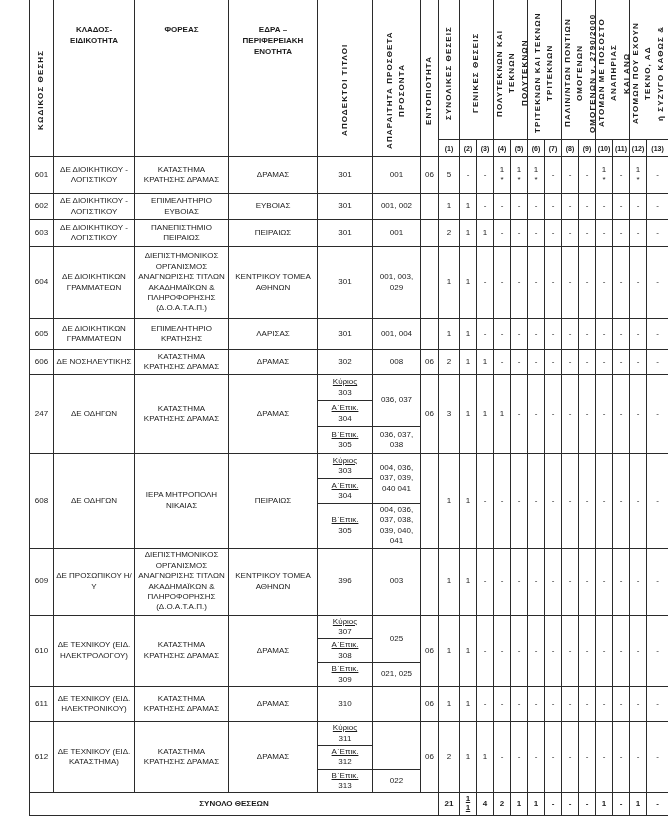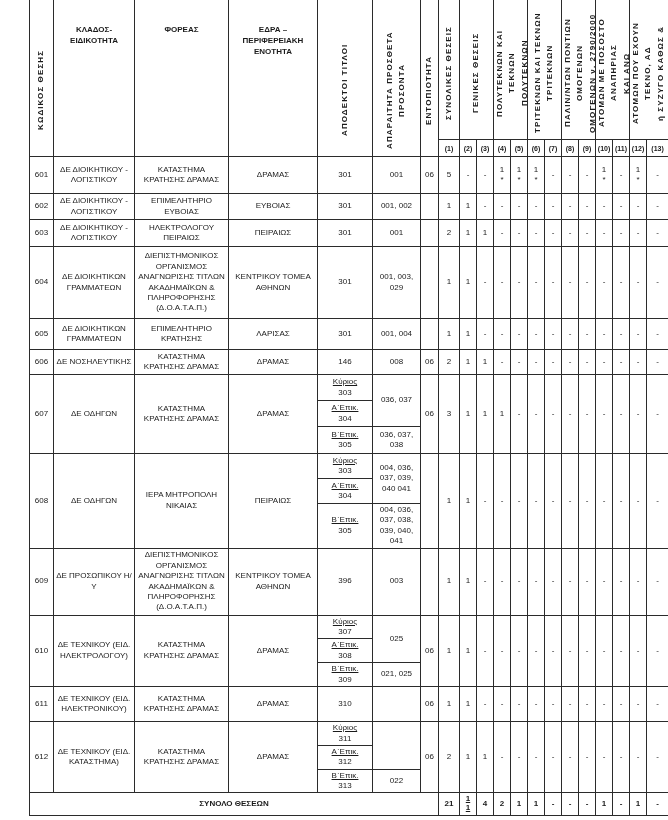--- a/index.html
+++ b/index.html
@@ -145,21 +145,21 @@
           <td rowspan="1">-</td>
           <td rowspan="1">-</td>
           <td rowspan="1">-</td>
           <td rowspan="1">-</td>
           <td rowspan="1">-</td>
           <td rowspan="1">-</td>
         </tr>
         <tr style="height: 27px;">
           <td rowspan="1">603</td>
           <td rowspan="1">ΔΕ ΔΙΟΙΚΗΤΙΚΟΥ - ΛΟΓΙΣΤΙΚΟΥ</td>
-          <td rowspan="1">ΗΛΕΚΤΡΟΛΟΓΟΥ ΠΕΙΡΑΙΩΣ</td>
+          <td rowspan="1">ΠΑΝΕΠΙΣΤΗΜΙΟ ΠΕΙΡΑΙΩΣ</td>
           <td rowspan="1">ΠΕΙΡΑΙΩΣ</td>
           <td>301</td>
           <td>001</td>
           <td rowspan="1"></td>
           <td rowspan="1">2</td>
           <td rowspan="1">1</td>
           <td rowspan="1">1</td>
           <td rowspan="1">-</td>
           <td rowspan="1">-</td>
           <td rowspan="1">-</td>
@@ -213,39 +213,39 @@
           <td rowspan="1">-</td>
           <td rowspan="1">-</td>
           <td rowspan="1">-</td>
           <td rowspan="1">-</td>
         </tr>
         <tr style="height: 25px;">
           <td rowspan="1">606</td>
           <td rowspan="1">ΔΕ ΝΟΣΗΛΕΥΤΙΚΗΣ</td>
           <td rowspan="1">ΚΑΤΑΣΤΗΜΑ ΚΡΑΤΗΣΗΣ ΔΡΑΜΑΣ</td>
           <td rowspan="1">ΔΡΑΜΑΣ</td>
-          <td>146</td>
+          <td>302</td>
           <td>008</td>
           <td rowspan="1">06</td>
           <td rowspan="1">2</td>
           <td rowspan="1">1</td>
           <td rowspan="1">1</td>
           <td rowspan="1">-</td>
           <td rowspan="1">-</td>
           <td rowspan="1">-</td>
           <td rowspan="1">-</td>
           <td rowspan="1">-</td>
           <td rowspan="1">-</td>
           <td rowspan="1">-</td>
           <td rowspan="1">-</td>
           <td rowspan="1">-</td>
           <td rowspan="1">-</td>
         </tr>
         <tr style="height: 26px;">
-          <td rowspan="3">607</td>
+          <td rowspan="3">247</td>
           <td rowspan="3">ΔΕ ΟΔΗΓΩΝ</td>
           <td rowspan="3">ΚΑΤΑΣΤΗΜΑ ΚΡΑΤΗΣΗΣ ΔΡΑΜΑΣ</td>
           <td rowspan="3">ΔΡΑΜΑΣ</td>
           <td><span class="ul">Κύριος</span>
 303</td>
           <td rowspan="2">036, 037</td>
           <td rowspan="3">06</td>
           <td rowspan="3">3</td>
           <td rowspan="3">1</td>
           <td rowspan="3">1</td>

